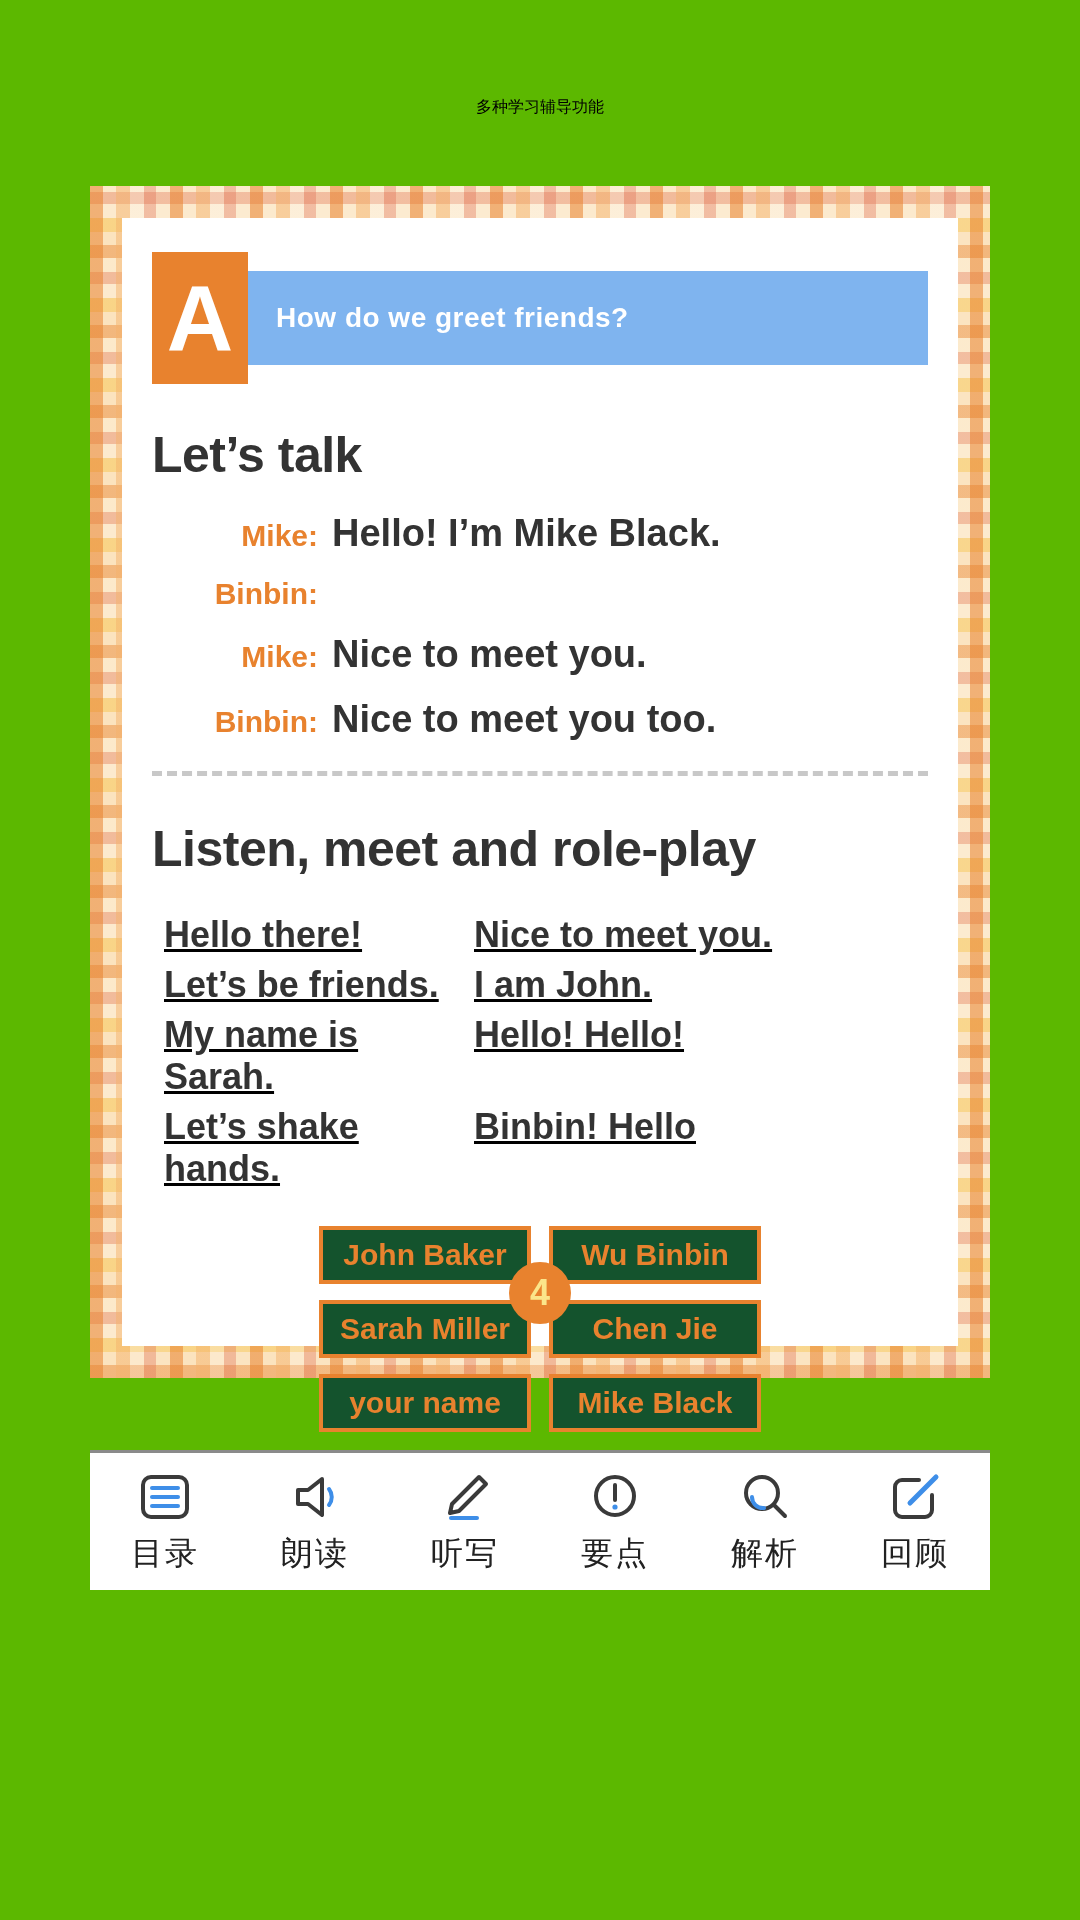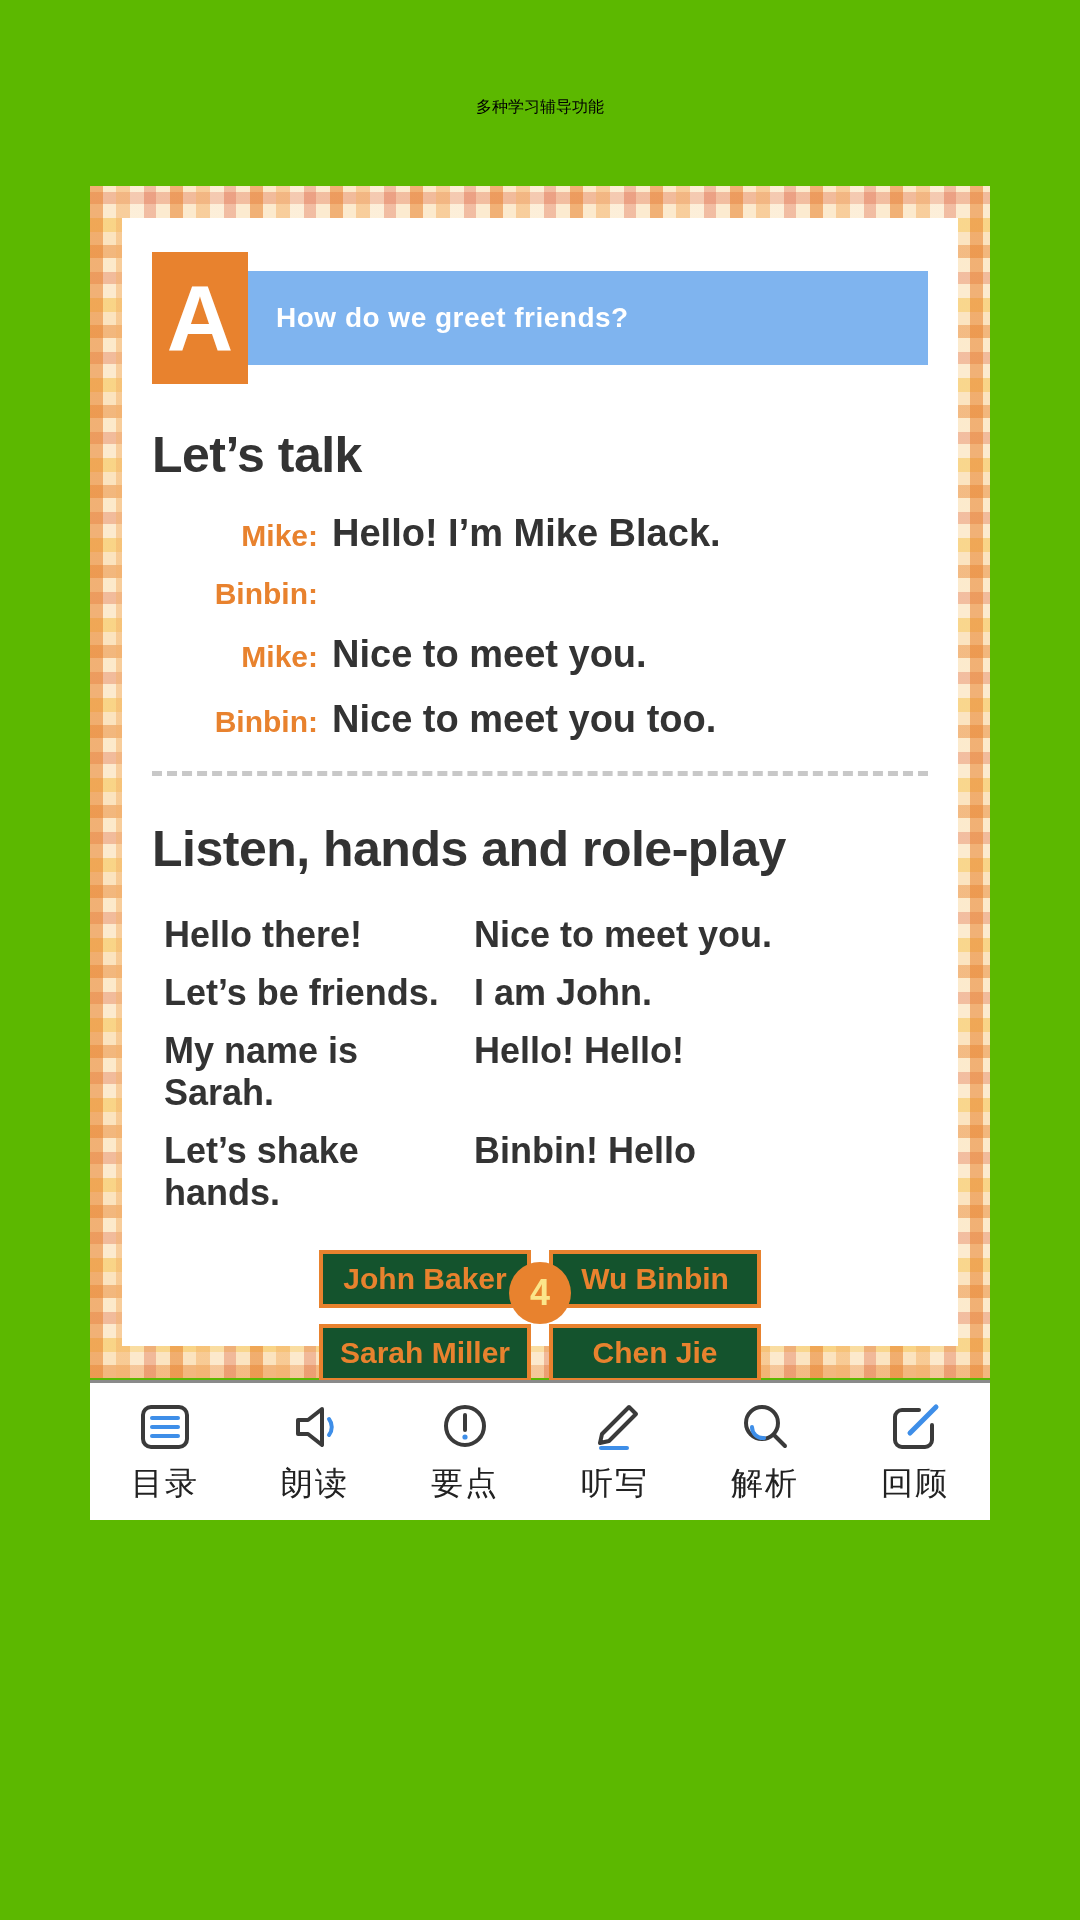--- a/index.html
+++ b/index.html
@@ -136,22 +136,23 @@
     border-top: 5px dashed #C8C8C8;
   }
 
   
   #roleplay-section { margin-top: 44px; }
 
   #lyrics-grid {
     margin-top: 36px;
     display: grid;
     grid-template-columns: 310px 1fr;
-    row-gap: 16px;
+    row-gap: 8px;
     padding-left: 12px;
+    text-decoration: underline;
   }
 
   .lyric-line {
     color: #333333;
     font-size: 36px;
     font-weight: 700;
   }
 
   
   #name-button-grid {
@@ -191,21 +192,21 @@
     font-weight: 700;
     display: flex;
     align-items: center;
     justify-content: center;
   }
 
   
   #bottom-toolbar {
     position: absolute;
     left: 90px;
-    top: 1380px;
+    top: 1450px;
     width: 900px;
     height: 140px;
     background: #FFFFFF;
     border-top: 3px solid #8A8A8A;
     display: flex;
     align-items: center;
   }
 
   .toolbar-item {
     flex: 1 1 0;
@@ -262,21 +263,21 @@
         <div class="dialogue-row">
           <span class="dialogue-speaker">Binbin:</span>
           <span class="dialogue-line">Nice to meet you too.</span>
         </div>
       </div>
     </div>
 
     <div id="section-divider"></div>
 
     <div id="roleplay-section">
-      <div class="section-heading">Listen, hands and role-play</div>
+      <div class="section-heading">Listen, meet and role-play</div>
 
       <div id="lyrics-grid">
         <div class="lyric-line">Hello there!</div>
         <div class="lyric-line">Nice to meet you.</div>
         <div class="lyric-line">Let’s be friends.</div>
         <div class="lyric-line">I am John.</div>
         <div class="lyric-line">My name is Sarah.</div>
         <div class="lyric-line">Hello! Hello!</div>
         <div class="lyric-line">Let’s shake hands.</div>
         <div class="lyric-line">Binbin! Hello</div>
@@ -317,41 +318,41 @@
         <path d="M12 22 L12 36 L22 36 L36 47 L36 11 L22 22 Z" fill="none" stroke="#3A3A3A" stroke-width="4" stroke-linejoin="round"></path>
         <path d="M43 21 A13 13 0 0 1 43 37" fill="none" stroke="#3E8EE8" stroke-width="4" stroke-linecap="round"></path>
       </svg>
     </span>
     <span class="toolbar-label">朗读</span>
   </div>
 
   <div class="toolbar-item">
     <span class="toolbar-icon">
       <svg viewBox="0 0 58 58" width="58" height="58">
+        <path d="M43 9 L50 16 L23 43 L14 45 L16 36 Z" fill="none" stroke="#3A3A3A" stroke-width="4" stroke-linejoin="round"></path>
+        <line x1="15" y1="50" x2="41" y2="50" stroke="#3E8EE8" stroke-width="4" stroke-linecap="round"></line>
+      </svg>
+    </span>
+    <span class="toolbar-label">听写</span>
+  </div>
+
+  <div class="toolbar-item">
+    <span class="toolbar-icon">
+      <svg viewBox="0 0 58 58" width="58" height="58">
         <circle cx="29" cy="28" r="19" fill="none" stroke="#3A3A3A" stroke-width="4"></circle>
         <line x1="29" y1="17" x2="29" y2="32" stroke="#3A3A3A" stroke-width="4" stroke-linecap="round"></line>
         <circle cx="29" cy="39" r="2.6" fill="#3E8EE8"></circle>
       </svg>
     </span>
     <span class="toolbar-label">要点</span>
   </div>
 
   <div class="toolbar-item">
     <span class="toolbar-icon">
       <svg viewBox="0 0 58 58" width="58" height="58">
-        <path d="M43 9 L50 16 L23 43 L14 45 L16 36 Z" fill="none" stroke="#3A3A3A" stroke-width="4" stroke-linejoin="round"></path>
-        <line x1="15" y1="50" x2="41" y2="50" stroke="#3E8EE8" stroke-width="4" stroke-linecap="round"></line>
-      </svg>
-    </span>
-    <span class="toolbar-label">听写</span>
-  </div>
-
-  <div class="toolbar-item">
-    <span class="toolbar-icon">
-      <svg viewBox="0 0 58 58" width="58" height="58">
         <circle cx="26" cy="25" r="16" fill="none" stroke="#3A3A3A" stroke-width="4"></circle>
         <line x1="38" y1="37" x2="49" y2="48" stroke="#3A3A3A" stroke-width="4" stroke-linecap="round"></line>
         <path d="M16 29 A11 11 0 0 0 28 40" fill="none" stroke="#3E8EE8" stroke-width="4" stroke-linecap="round"></path>
       </svg>
     </span>
     <span class="toolbar-label">解析</span>
   </div>
 
   <div class="toolbar-item">
     <span class="toolbar-icon">

